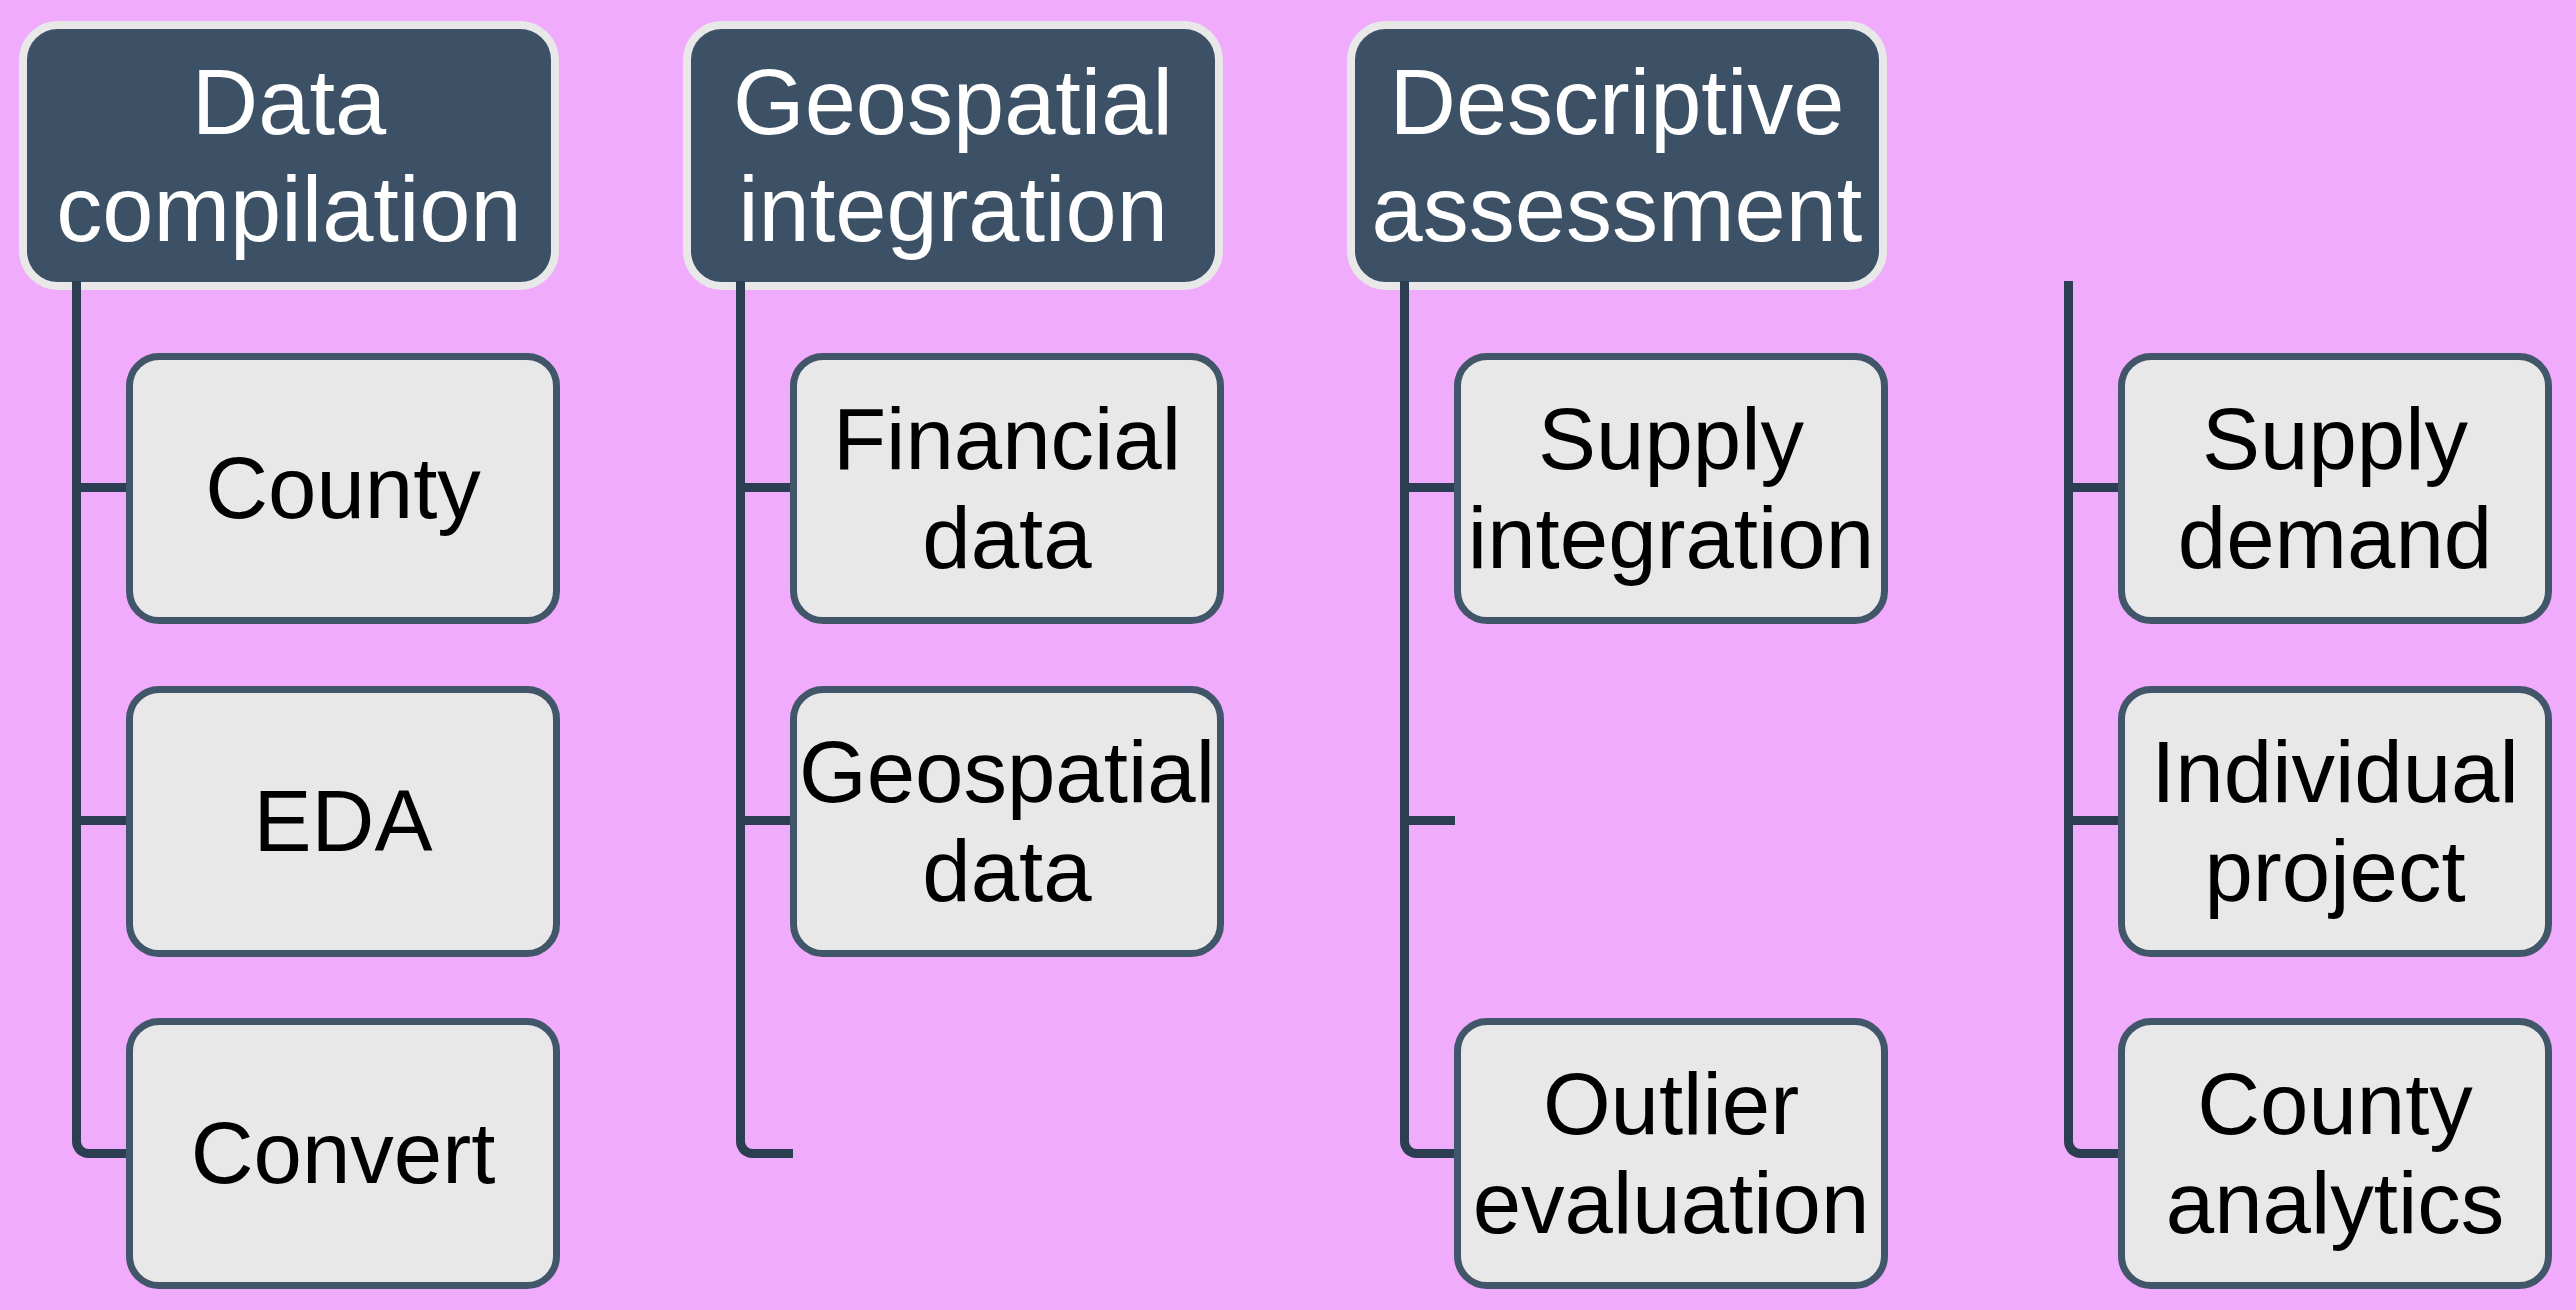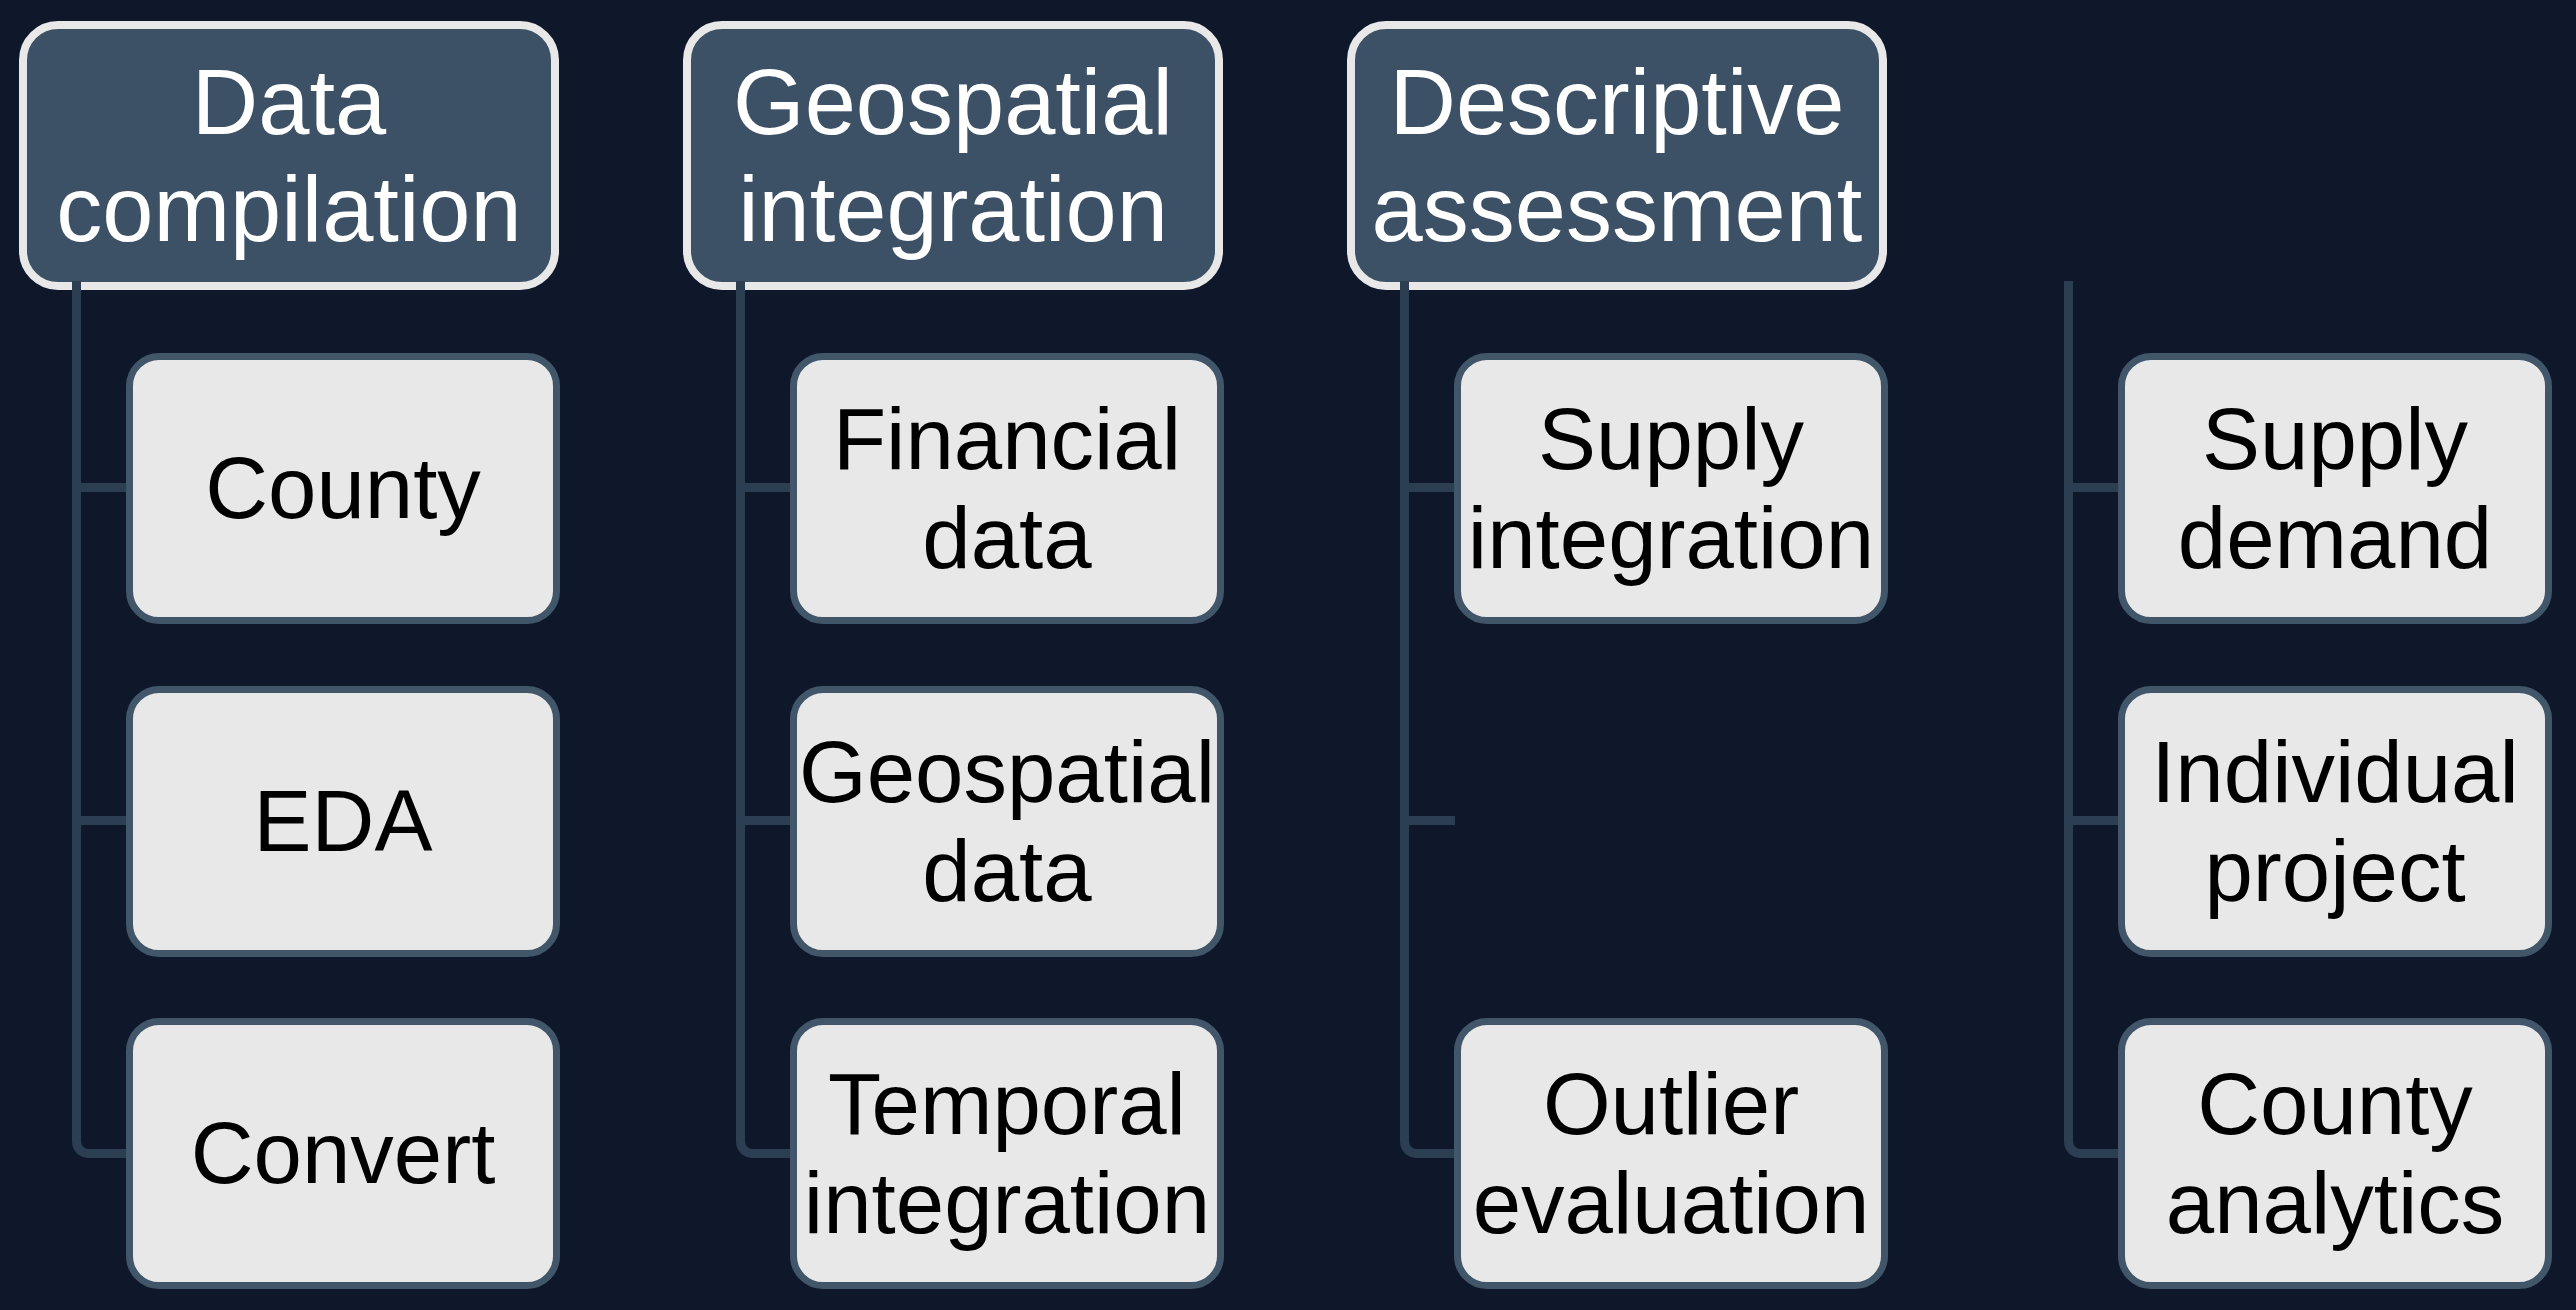--- a/index.html
+++ b/index.html
@@ -81,21 +81,21 @@
     height: 9.2px;
     background: var(--connector, #2c3e52);
     z-index: 1;
   }
   .b1 { top: 483px; }
   .b2 { top: 816px; }
 </style>
 </head>
 <body>
 
-<div class="canvas" id="canvas" style="--header-fill: #3d5166; --header-border: #e8e8e8; --header-text: #ffffff; --child-fill: #e8e8e8; --child-border: #415669; --child-text: #000000; --connector: #2c3e52; background: #0f172a;">
+<div class="canvas" id="canvas" style="--header-fill: #3d5166; --header-border: #e8e8e8; --header-text: #ffffff; --child-fill: #e8e8e8; --child-border: #415669; --child-text: #000000; --connector: #2c3e52; background: #f0abfc;">
   <div class="column" style="left: 0px;">
     <div class="connector-trunk"></div>
     <div class="connector-branch b1"></div>
     <div class="connector-branch b2"></div>
     <div class="header-box">
       <span class="header-label">Data compilation</span>
     </div>
     <div class="child-box c1">
       <span class="child-label">County</span>
     </div>
@@ -112,23 +112,20 @@
     <div class="connector-branch b1"></div>
     <div class="connector-branch b2"></div>
     <div class="header-box">
       <span class="header-label">Geospatial integration</span>
     </div>
     <div class="child-box c1">
       <span class="child-label">Financial data</span>
     </div>
     <div class="child-box c2">
       <span class="child-label">Geospatial data</span>
-    </div>
-    <div class="child-box c3">
-      <span class="child-label">Temporal integration</span>
     </div>
   </div>
 
   <div class="column" style="left: 1328px;">
     <div class="connector-trunk"></div>
     <div class="connector-branch b1"></div>
     <div class="connector-branch b2"></div>
     <div class="header-box">
       <span class="header-label">Descriptive assessment</span>
     </div>

